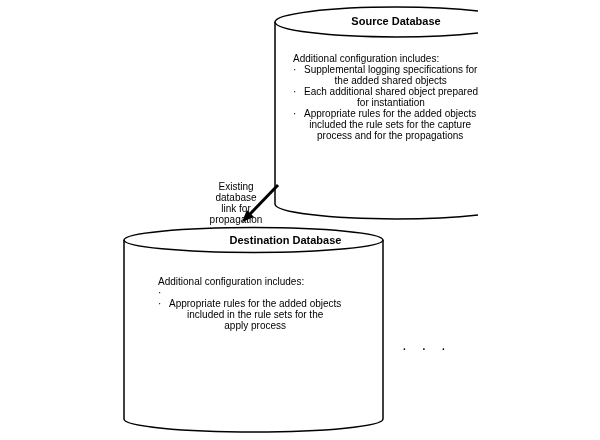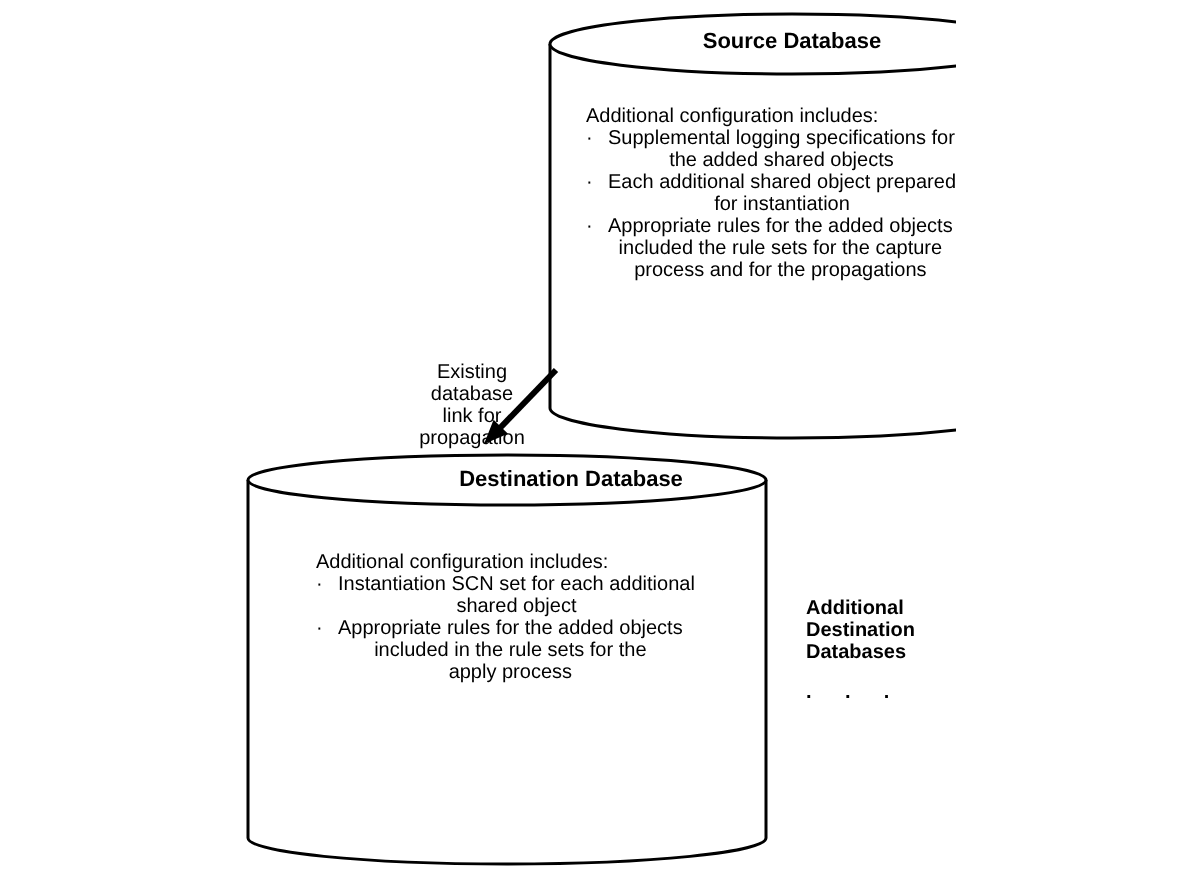--- a/index.html
+++ b/index.html
@@ -72,30 +72,25 @@
 database
 link for
 propagation</div>
 
   <div class="txt title" style="left:120px; top:234px; width:259px;margin-left:36px;">Destination Database</div>
 
   <div class="txt" style="left:158px; top:276px; width:218px;">
     <div>Additional configuration includes:</div>
     <div class="bullet">
       <span class="dot">·</span>
-      <span class="bullet-text">Instantiation SCN set for each additional
-shared object</span>
     </div>
     <div class="bullet">
       <span class="dot">·</span>
       <span class="bullet-text">Appropriate rules for the added objects
 included in the rule sets for the
 apply process</span>
     </div>
   </div>
 
-  <div class="txt pre bold" style="left:403px; top:299px;">Additional
-Destination
-Databases</div>
 
   <div class="txt prewrap bold" style="left:403px; top:341px;">.      .      .</div>
 
 </div>
 
 </body></html>

